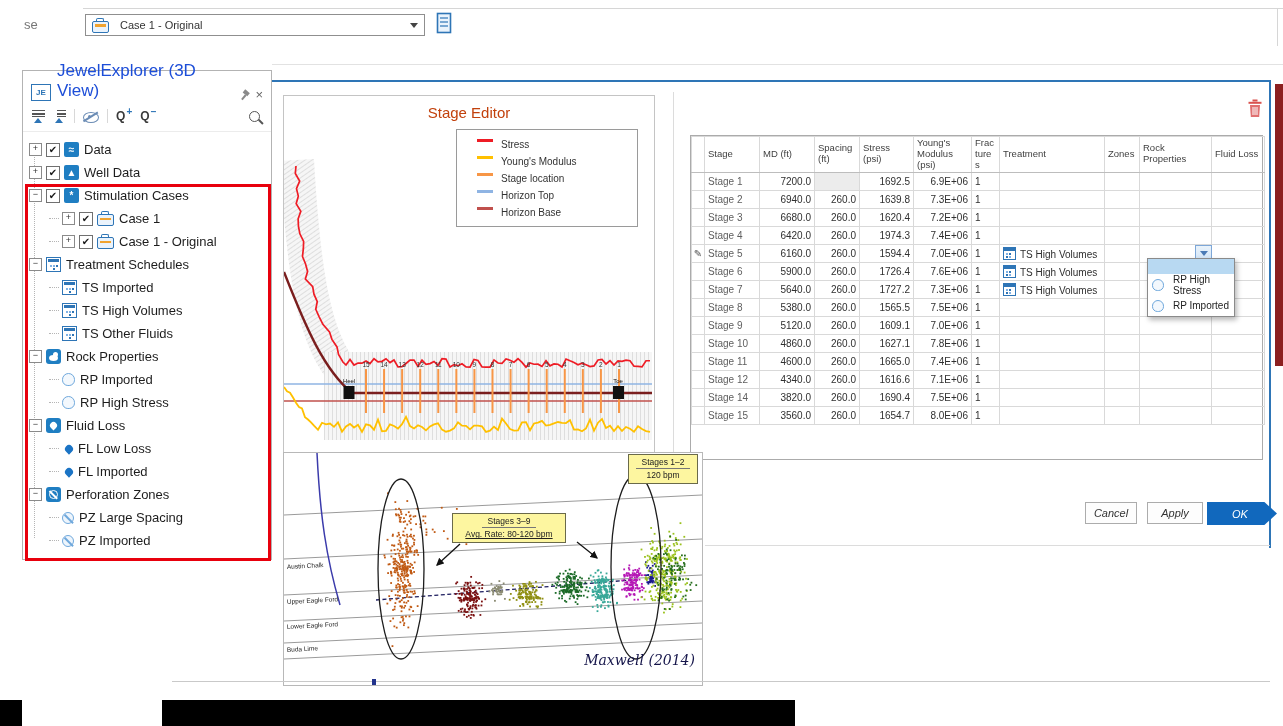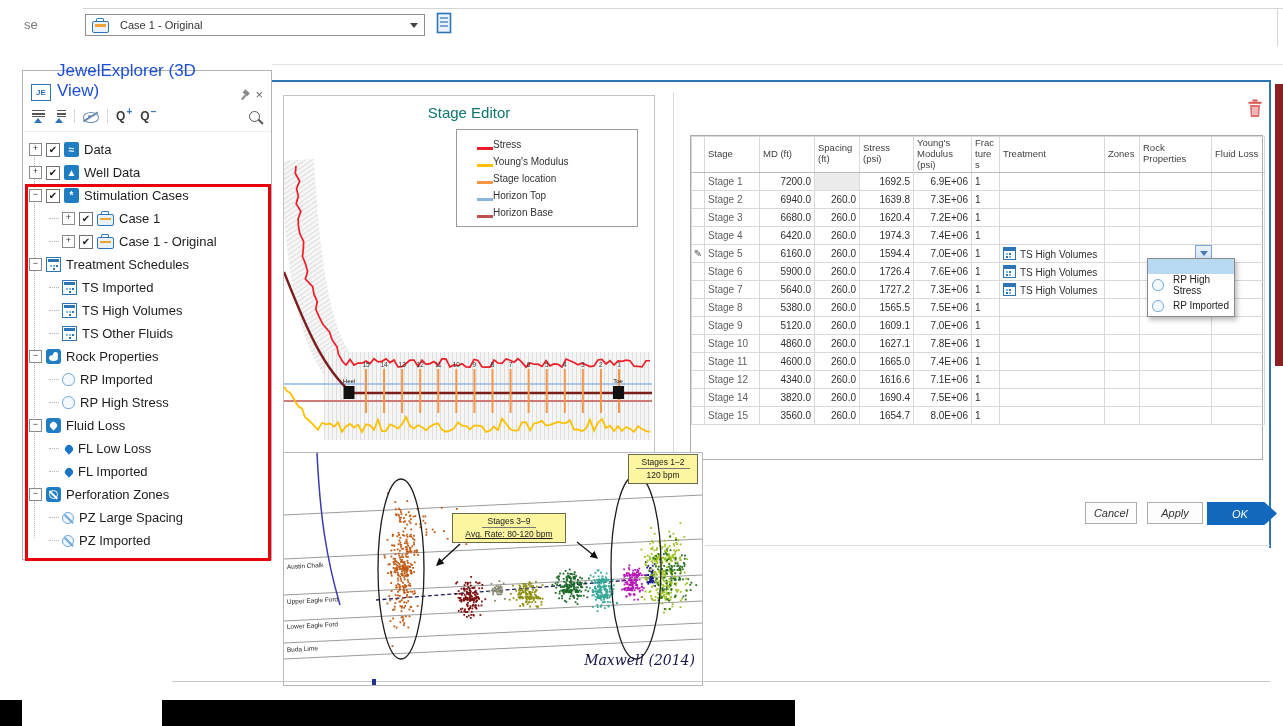--- a/index.html
+++ b/index.html
@@ -82,24 +82,24 @@
   .ic-drop{width:8px;height:8px;background:#1b74c5;border-radius:50% 50% 50% 0;transform:rotate(-45deg);margin-left:3px;}
   .ic-perf{width:15px;height:15px;background:#1f7ec2;border-radius:3px;}
   .ic-perf::before{content:'';position:absolute;left:3px;top:3px;width:9px;height:9px;border:1.5px solid #fff;border-radius:50%;box-sizing:border-box;}
   .ic-perf::after{content:'';position:absolute;left:2px;top:7px;width:11px;height:1.5px;background:#fff;transform:rotate(45deg);}
   .ic-perfs{width:12px;height:12px;border:1.5px solid #6fa8dc;border-radius:50%;background:#eef5fc;box-sizing:border-box;}
   .ic-perfs::after{content:'';position:absolute;left:0;top:5px;width:12px;height:1.5px;background:#6fa8dc;transform:rotate(45deg);}
   #red-rect{left:25px;top:184px;width:240px;height:371px;border:3px solid #e8000d;z-index:15;pointer-events:none;}
 
   
   #stage-panel{left:283px;top:95px;width:372px;height:383px;border:1px solid #c4c4c4;background:#fff;box-sizing:border-box;}
-  #stage-title{position:absolute;top:8px;left:0;width:100%;text-align:center;font-size:15px;color:#0f766e;}
+  #stage-title{position:absolute;top:8px;left:0;width:100%;text-align:center;font-size:15px;color:#c2410c;}
   #legend{position:absolute;left:172px;top:33px;width:182px;height:98px;border:1px solid #9a9a9a;background:#fff;
           display:flex;flex-direction:column;justify-content:center;gap:6px;padding-left:20px;box-sizing:border-box;z-index:3;}
-  .leg-row{display:flex;align-items:flex-end;}
+  .leg-row{display:flex;align-items:flex-start;gap:8px;}
   .leg-dash{width:16px;height:3px;flex:none;}
   .leg-lab{font-size:10px;color:#333;}
   #divider-line{left:673px;top:92px;width:1px;height:390px;background:#dcdcdc;}
 
   
   #table-wrap{left:690px;top:135px;width:573px;height:325px;border:1px solid #ababab;background:#fff;box-sizing:border-box;}
   table{table-layout:fixed;width:571px;border-collapse:collapse;}
   th,td{border:1px solid #d9d9d9;overflow:hidden;box-sizing:border-box;}
   th{height:30px;font-weight:normal;font-size:9.5px;color:#3f3f3f;text-align:left;padding:1px 3px;
      vertical-align:middle;line-height:1.15;overflow-wrap:break-word;border-bottom:1px solid #bdbdbd;}

